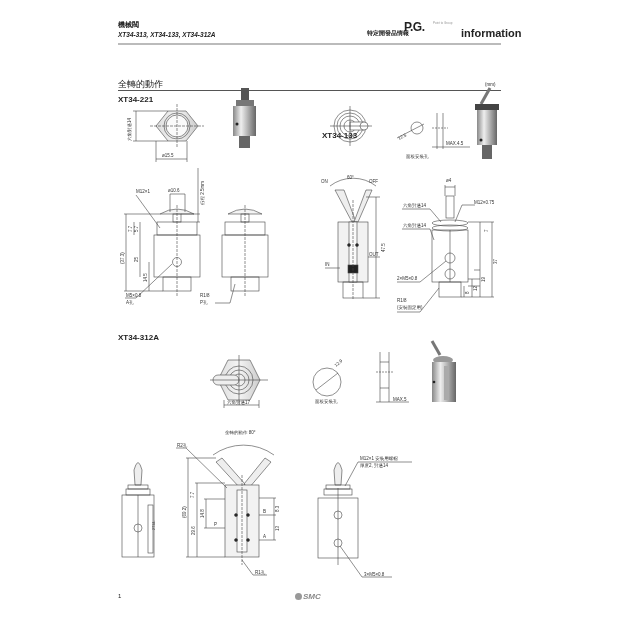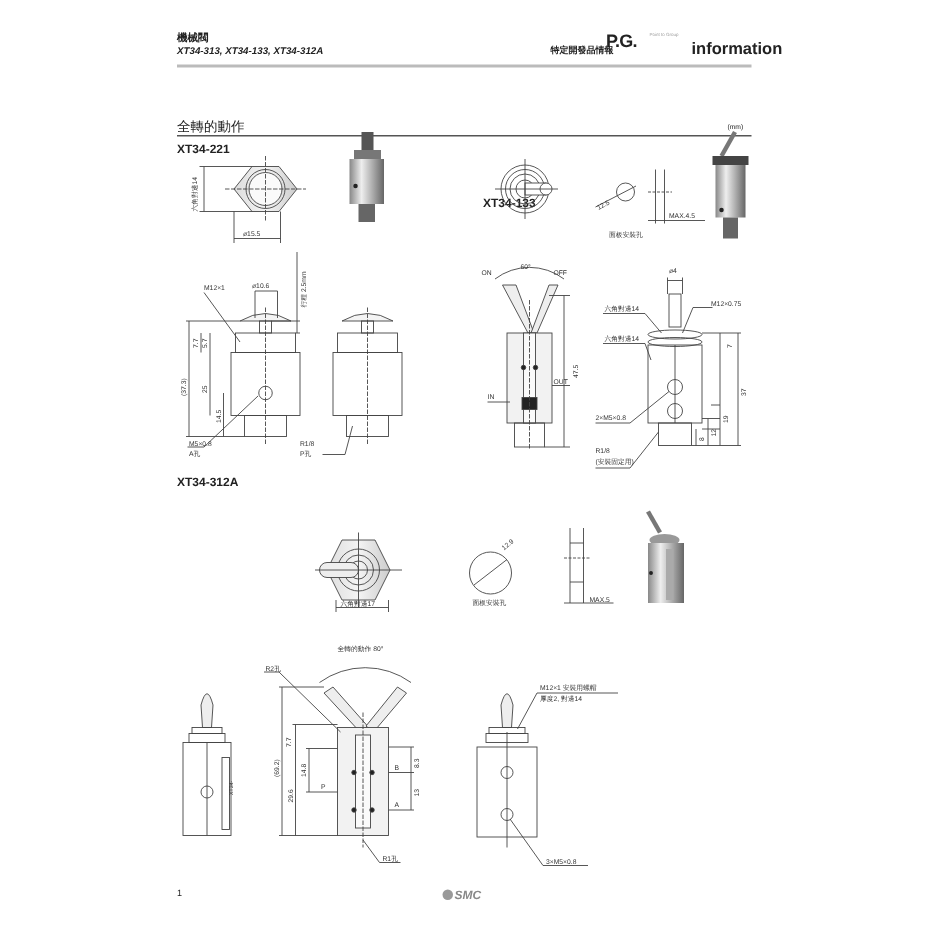--- a/index.html
+++ b/index.html
@@ -31,21 +31,21 @@
 <div class="abs pg-logo">P.G.</div>
 <div class="abs pg-small">Point to Group</div>
 <div class="abs pg-info">information</div>
 
 <div class="abs sec-title">全轉的動作</div>
 <div class="abs sec-rule"></div>
 <div class="abs unit">(mm)</div>
 
 <div class="abs model" style="left:118px;top:95px;">XT34-221</div>
 <div class="abs model" style="left:322px;top:95px;margin-top:36px;">XT34-133</div>
-<div class="abs model" style="left:118px;top:317px;">XT34-312A</div>
+<div class="abs model" style="left:118px;top:333px;">XT34-312A</div>
 
 <svg width="620" height="620" viewBox="0 0 620 620">
   <defs>
     <linearGradient id="metal" x1="0" x2="1" y1="0" y2="0">
       <stop offset="0" stop-color="#888"></stop>
         <stop offset="0.35" stop-color="#eee"></stop>
       <stop offset="0.6" stop-color="#bbb"></stop>
         <stop offset="1" stop-color="#666"></stop>
     </linearGradient>
     <linearGradient id="body" x1="0" x2="1">

